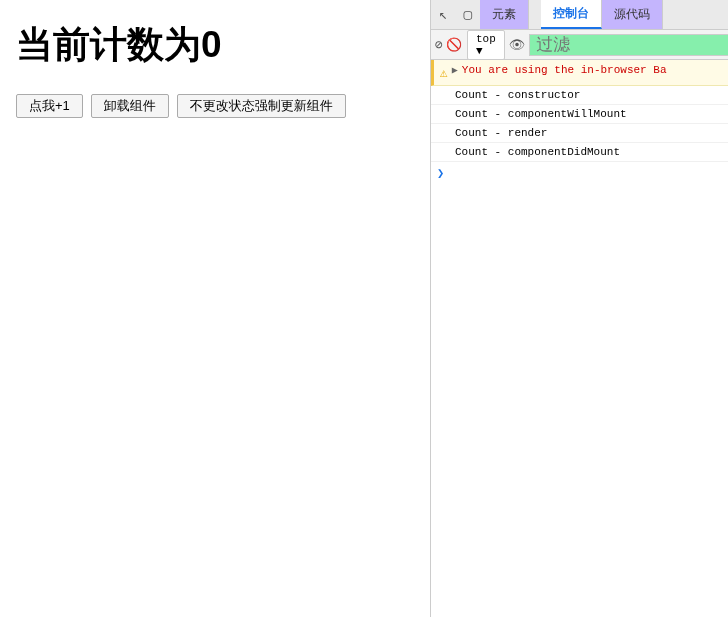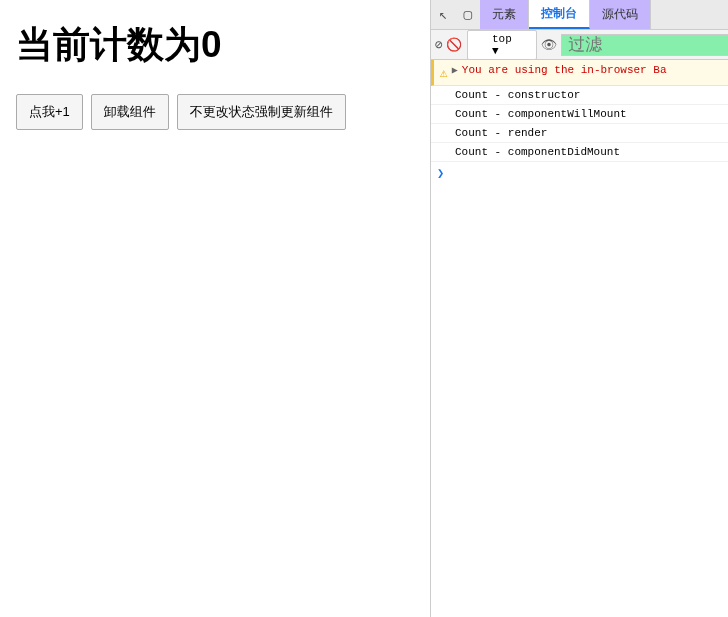--- a/index.html
+++ b/index.html
@@ -17,21 +17,21 @@
       font-size: 37px;
       font-weight: bold;
       color: #000;
       margin-bottom: 24px;
     }
     .button-row {
       display: flex;
       gap: 8px;
     }
     .btn {
-      padding: 8px 12px;
+      padding: 2px 12px;
       border: 1px solid #aaa;
       background: #f5f5f5;
       cursor: pointer;
       font-size: 13px;
       color: #000;
       border-radius: 2px;
     }
 
     
     .devtools-panel {
@@ -61,20 +61,21 @@
       color: #333;
       cursor: pointer;
       border-right: 1px solid #ccc;
       background: #c4b5fd;
     }
     .devtools-tab.active {
       background: #fff;
       border-bottom: 2px solid #1a73e8;
       font-weight: bold;
       color: #1a73e8;
+      margin-left: 12px;
     }
     .devtools-tab-icon {
       padding: 0 8px;
       display: flex;
       align-items: center;
       cursor: pointer;
       color: #555;
       font-size: 14px;
     }
 
@@ -97,21 +98,21 @@
       cursor: pointer;
       color: #555;
       font-size: 13px;
       border-radius: 2px;
     }
     .top-selector {
       display: flex;
       align-items: center;
       background: #fff;
       border: 1px solid #ccc;
-      padding: 2px 24px;
+      padding: 2px 8px;
       font-size: 11px;
       cursor: pointer;
       gap: 3px;
       border-radius: 2px;
     }
     .filter-input {
       flex: 1;
       border: 1px solid #ccc;
       background: #86efac;
       padding: 10px 6px;

